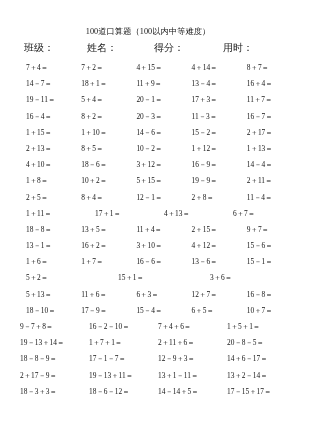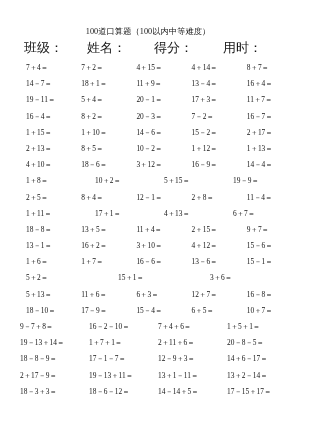--- a/index.html
+++ b/index.html
@@ -25,21 +25,21 @@
     text-align: center;
     font-size: 8.2px;
     line-height: 12px;
     letter-spacing: 0.1px;
     margin: 0 0 4px 0;
     font-weight: normal;
     color: #141414;
   }
   .meta-row {
     display: flex;
-    font-size: 13px;
+    font-size: 10px;
     line-height: 12px;
     color: #141414;
     margin: 0 0 6px 0;
     padding: 0 6px 0 14px;
   }
   .meta-cell {
     flex: 1 1 0;
     white-space: nowrap;
   }
   .meta-cell.c2 { padding-left: 6px; }
@@ -109,21 +109,21 @@
         <span class="cell">19－11＝</span>
         <span class="cell">5＋4＝</span>
         <span class="cell">20－1＝</span>
         <span class="cell">17＋3＝</span>
         <span class="cell">11＋7＝</span>
       </div>
       <div class="prow narrow">
         <span class="cell">16－4＝</span>
         <span class="cell">8＋2＝</span>
         <span class="cell">20－3＝</span>
-        <span class="cell">7－2＝</span>
+        <span class="cell">11－3＝</span>
         <span class="cell">16－7＝</span>
       </div>
       <div class="prow narrow">
         <span class="cell">1＋15＝</span>
         <span class="cell">1＋10＝</span>
         <span class="cell">14－6＝</span>
         <span class="cell">15－2＝</span>
         <span class="cell">2＋17＝</span>
       </div>
       <div class="prow narrow">
@@ -138,20 +138,21 @@
         <span class="cell">18－6＝</span>
         <span class="cell">3＋12＝</span>
         <span class="cell">16－9＝</span>
         <span class="cell">14－4＝</span>
       </div>
       <div class="prow narrow">
         <span class="cell">1＋8＝</span>
         <span class="cell">10＋2＝</span>
         <span class="cell">5＋15＝</span>
         <span class="cell">19－9＝</span>
+        <span class="cell">2＋11＝</span>
       </div>
       <div class="prow narrow">
         <span class="cell">2＋5＝</span>
         <span class="cell">8＋4＝</span>
         <span class="cell">12－1＝</span>
         <span class="cell">2＋8＝</span>
         <span class="cell">11－4＝</span>
       </div>
       <div class="prow narrow">
         <span class="cell">1＋11＝</span>

